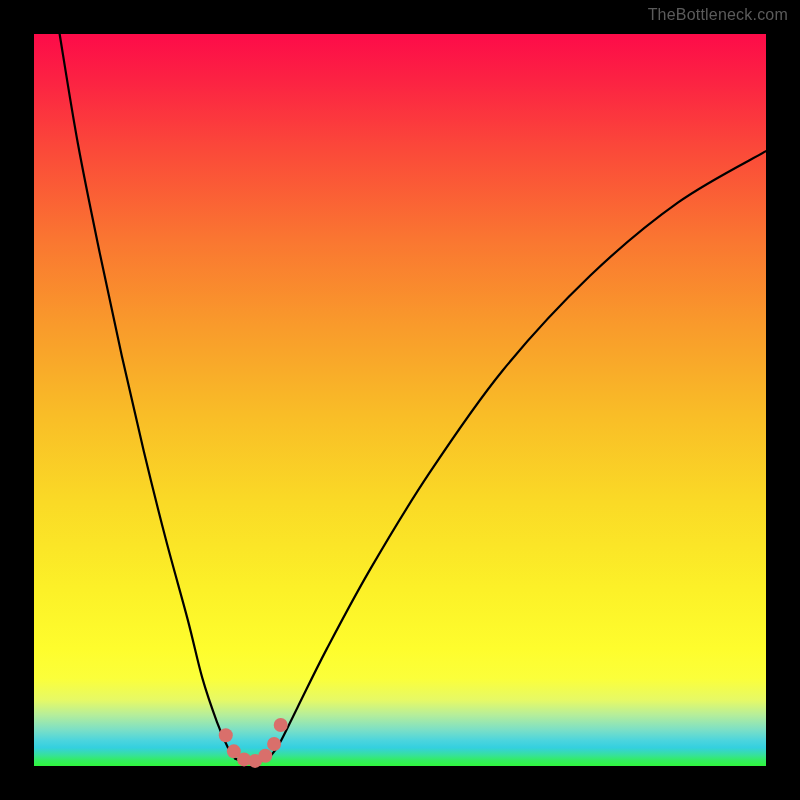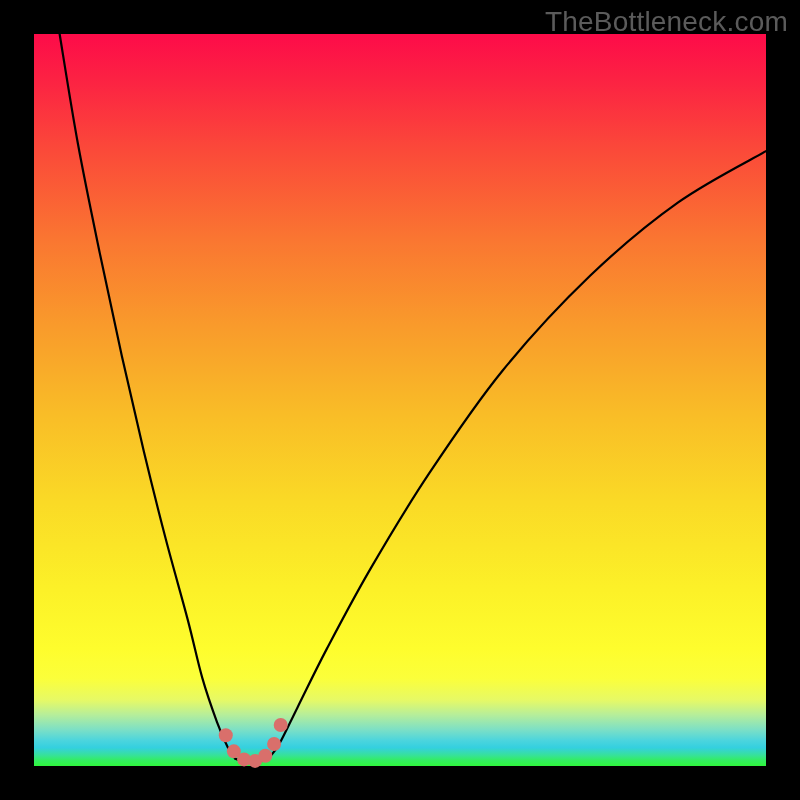--- a/index.html
+++ b/index.html
@@ -46,21 +46,21 @@
       #37e19c 98.5%,
       #33ed62 99.2%,
       #2ff63d 100%
     );
   }
   .watermark {
     position: absolute;
     top: 6px;
     right: 12px;
     color: #5b5b5b;
-    font-size: 28px;
+    font-size: 16px;
     letter-spacing: 0.2px;
     font-weight: 400;
   }
   svg.curve {
     position: absolute;
     left: 0;
     top: 0;
     width: 732px;
     height: 732px;
     overflow: visible;

